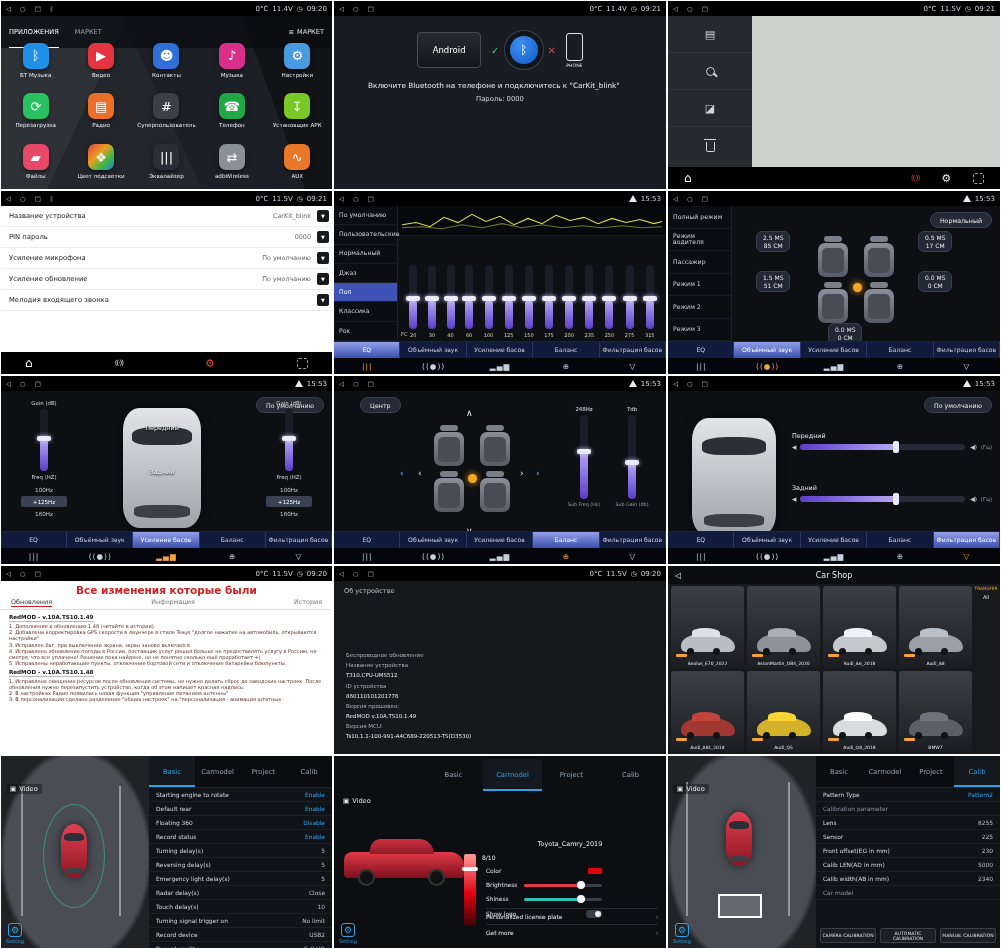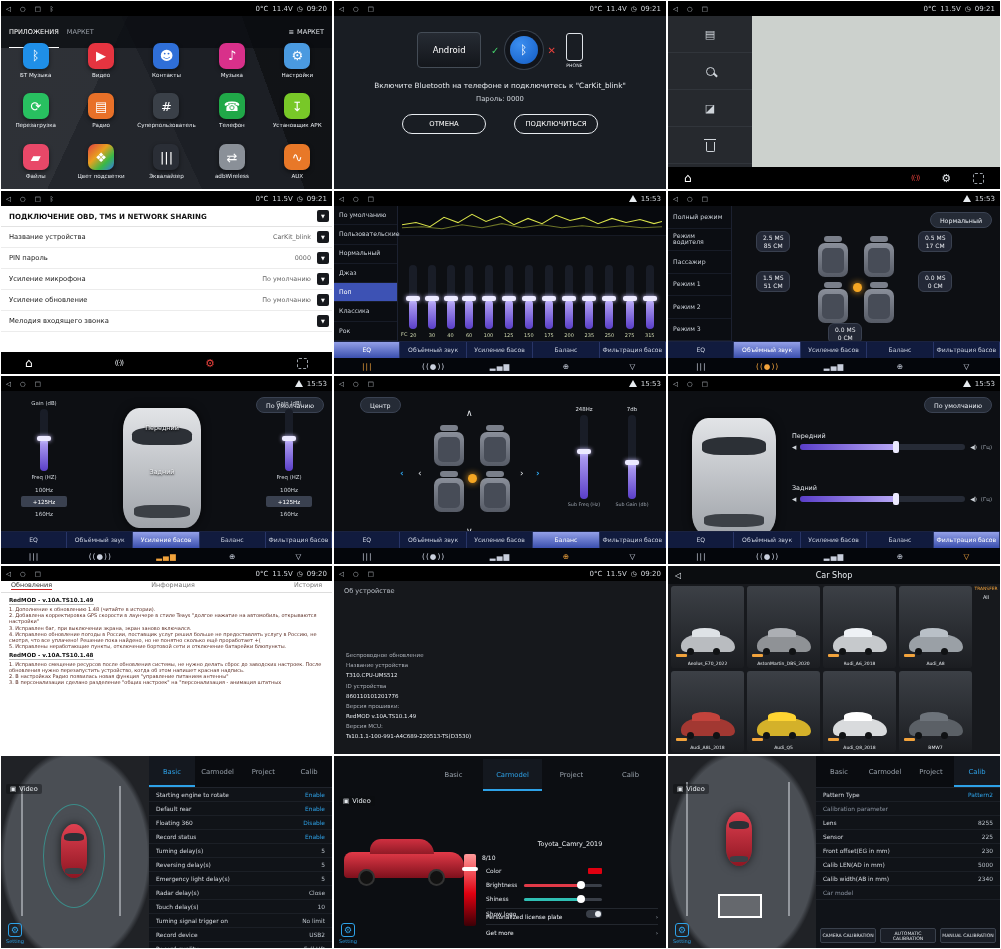--- a/index.html
+++ b/index.html
@@ -44,37 +44,37 @@
 .cartop::after{content:"";position:absolute;left:14%;right:14%;bottom:8%;height:11%;background:#3c4046;border-radius:30%}
 .cartop.red{background:linear-gradient(180deg,#e04050,#8e1622)}
 .seats{position:absolute;display:grid;grid-template-columns:30px 30px;grid-template-rows:34px 34px;gap:12px 16px}
 .seat{background:linear-gradient(#8a8f9a,#565b66);border-radius:7px;position:relative}
 .seat::before{content:"";position:absolute;top:-7px;left:6px;right:6px;height:6px;background:#7a7f8a;border-radius:3px}
 .seat::after{content:"";position:absolute;inset:5px 4px 4px;background:#474c57;border-radius:5px}
 .odot{position:absolute;width:9px;height:9px;border-radius:50%;background:#f5a623;box-shadow:0 0 7px #f5a623;z-index:2}
 .btn-dark{position:absolute;background:#252b36;border:1px solid #3a4252;border-radius:9px;color:#e6eaf0;font-size:6.3px;display:flex;align-items:center;justify-content:center;padding:0 9px;height:16px;z-index:3}
 
 .p1{background:#1c1f25;background-image:linear-gradient(115deg,rgba(255,255,255,.05) 0 32%,transparent 32%),linear-gradient(250deg,rgba(0,0,0,.4) 0 24%,transparent 24%),linear-gradient(65deg,rgba(255,255,255,.03) 0 48%,transparent 48%)}
-.p1tabs{height:32px;display:flex;align-items:center;background:rgba(10,12,16,.75);padding:0 8px;gap:8px;font-size:6.6px;color:#9aa0a8}
+.p1tabs{height:32px;display:flex;align-items:center;background:rgba(10,12,16,.75);padding:0 8px;gap:16px;font-size:6.6px;color:#9aa0a8}
 .p1tab.sel{color:#fff;border-bottom:1.5px solid #fff;height:100%;display:flex;align-items:center}
 .p1market{margin-left:auto;display:flex;align-items:center;gap:3px;color:#dfe3e8}
 .appgrid{display:grid;grid-template-columns:repeat(5,1fr);grid-template-rows:repeat(3,1fr);position:absolute;top:34px;bottom:2px;left:2px;right:2px}
 .app{display:flex;flex-direction:column;align-items:center;justify-content:center;gap:3px}
 .appic{width:26px;height:26px;border-radius:7px;display:flex;align-items:center;justify-content:center;font-size:13px;color:#fff;box-shadow:0 2px 4px rgba(0,0,0,.5)}
 .appl{font-size:5.6px;color:#e8ecf0;white-space:nowrap;max-width:62px;overflow:hidden}
 
 .p2{background:#191d23}
 .p2row{display:flex;align-items:center;justify-content:center;gap:10px;margin-top:16px}
 .unit{width:64px;height:36px;background:linear-gradient(#262b33,#13161b);border:1px solid #444c56;border-radius:4px;display:flex;align-items:center;justify-content:center;font-size:8.5px;color:#fff}
 .btc{width:28px;height:28px;border-radius:50%;background:radial-gradient(circle at 35% 30%,#3b8ef0,#135cc4);display:flex;align-items:center;justify-content:center;font-size:12px;color:#fff;box-shadow:0 0 0 5px #11141a,0 0 0 6px #39414c}
 .phnw{display:flex;flex-direction:column;align-items:center;gap:2px}
 .phn{width:17px;height:28px;border:1px solid #dfe3e8;border-radius:3px}
 .phnl{font-size:4.6px;color:#dfe3e8}
 .ck{color:#43d06a;font-size:10px}.cx{color:#e8413c;font-size:10px}
-.p2msg{text-align:center;font-size:7.3px;color:#e8ecf0;margin-top:13px;padding:0 34px;line-height:1.3}
+.p2msg{text-align:left;font-size:7.3px;color:#e8ecf0;margin-top:13px;padding:0 34px;line-height:1.3}
 .p2pwd{text-align:center;font-size:6.8px;color:#cfd4da;margin-top:5px}
 .p2btns{display:flex;justify-content:center;gap:28px;margin-top:11px}
 .obtn{min-width:84px;height:20px;border:1px solid #e8ecf0;border-radius:10px;display:flex;align-items:center;justify-content:center;font-size:6.8px;color:#fff;padding:0 10px}
 
 .p3body{position:absolute;top:15px;bottom:22px;left:0;right:0;display:flex}
 .p3side{width:84px;background:#26292e;display:flex;flex-direction:column}
 .p3it{height:37px;display:flex;align-items:center;justify-content:center;font-size:11px;color:#cfd4da;border-bottom:1px solid #31353b}
 .p3main{flex:1;background:#ccd1cd}
 .mag{width:9px;height:9px;border:1.6px solid #cfd4da;border-radius:50%;position:relative;display:inline-block}
 .mag::after{content:"";position:absolute;width:5px;height:1.6px;background:#cfd4da;right:-4px;bottom:-1px;transform:rotate(45deg)}
@@ -301,24 +301,20 @@
       <span class="ck">✓</span>
       <span class="btc">ᛒ</span>
       <span class="cx">✕</span>
       <span class="phnw">
           <span class="phn"></span>
           <span class="phnl">PHONE</span>
         </span>
     </div>
     <div class="p2msg">Включите Bluetooth на телефоне и подключитесь к "CarKit_blink"</div>
     <div class="p2pwd">Пароль: 0000</div>
-    <div class="p2btns">
-      <span class="obtn">ОТМЕНА</span>
-      <span class="obtn">ПОДКЛЮЧИТЬСЯ</span>
-    </div>
   </section>
 
   <section class="panel p3">
     <div class="sb">
       <span class="sbl">
           <span>◁</span>
           <span>○</span>
           <span>□</span>
         </span>
       <span class="sbr">
@@ -361,24 +357,20 @@
           <span>□</span>
           <span>ᛒ</span>
         </span>
       <span class="sbr">
           <span>0°C</span>
           <span>11.5V</span>
           <span>◷</span>
           <span>09:21</span>
         </span>
     </div>
-    <div class="p4title">
-        <span>ПОДКЛЮЧЕНИЕ OBD, TMS И NETWORK SHARING</span>
-        <span class="drop">▼</span>
-      </div>
     <div>
 
     <div class="p4row">
           <span class="rl">Название устройства</span>
           <span class="rv">CarKit_blink</span>
           <span class="drop">▼</span>
         </div>
         <div class="p4row">
           <span class="rl">PIN пароль</span>
           <span class="rv">0000</span>
@@ -838,20 +830,21 @@
           <span>○</span>
           <span>□</span>
         </span>
       <span class="sbr">
           <span>0°C</span>
           <span>11.5V</span>
           <span>◷</span>
           <span>09:20</span>
         </span>
     </div>
+    <div class="clogT">Все изменения которые были</div>
     <div class="clogtabs">
       <span class="sel">Обновления</span>
       <span>Информация</span>
       <span>История</span>
     </div>
     <div class="clogB">
       <div class="clogH">RedMOD - v.10A.TS10.1.49</div>
       <div>
 
       <div class="clogI">1. Дополнение к обновлению 1.48 (читайте в истории).</div>

